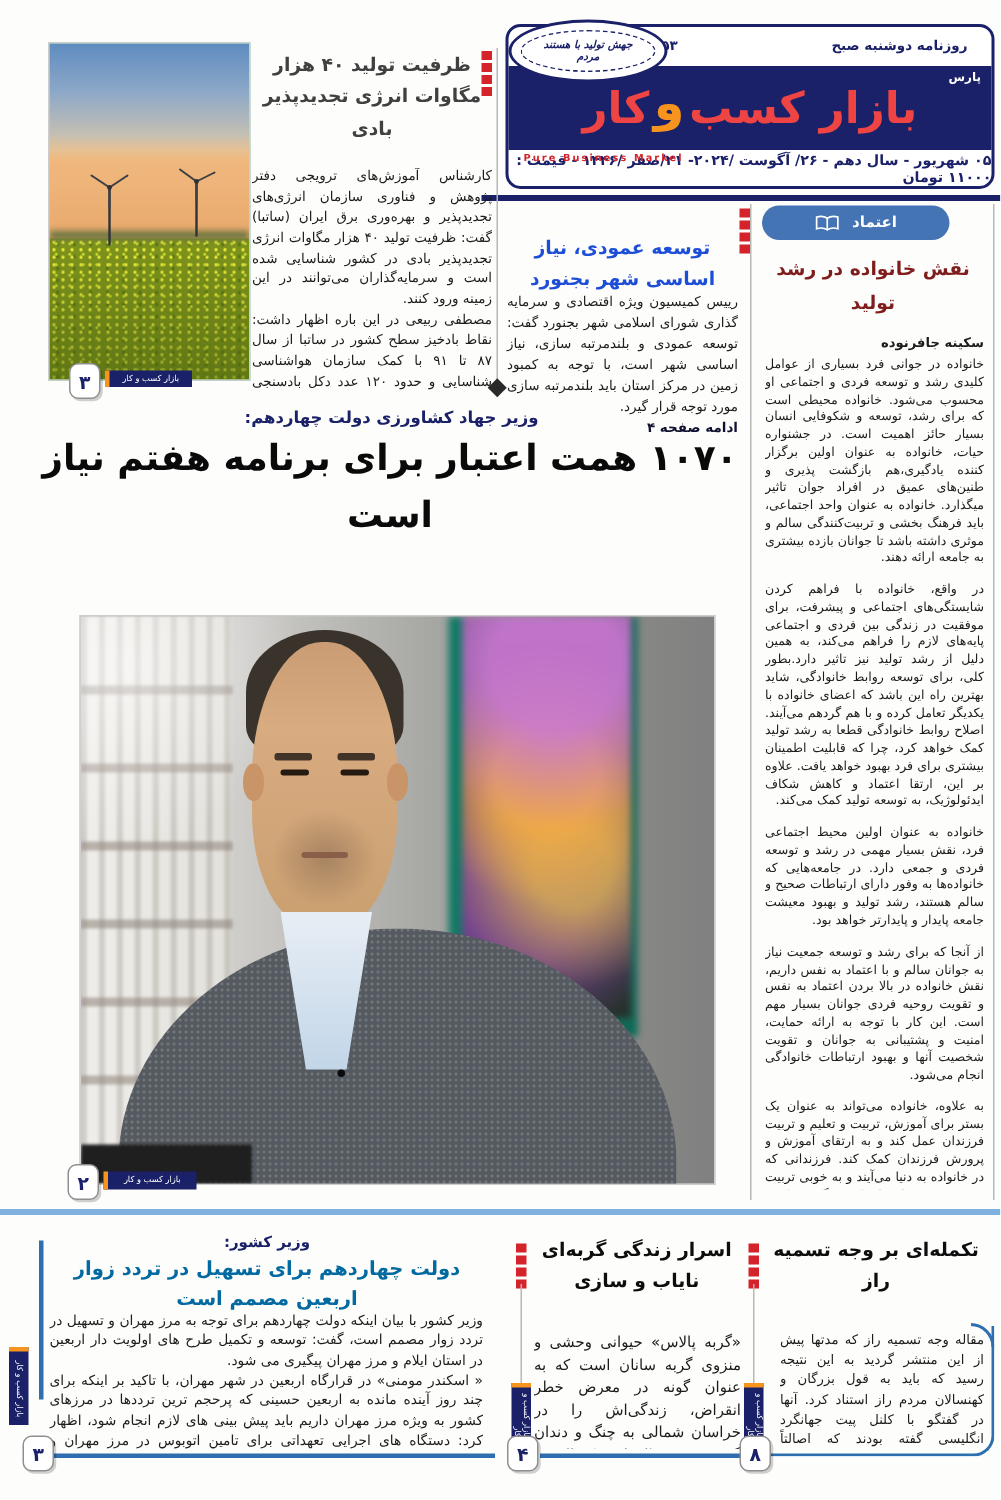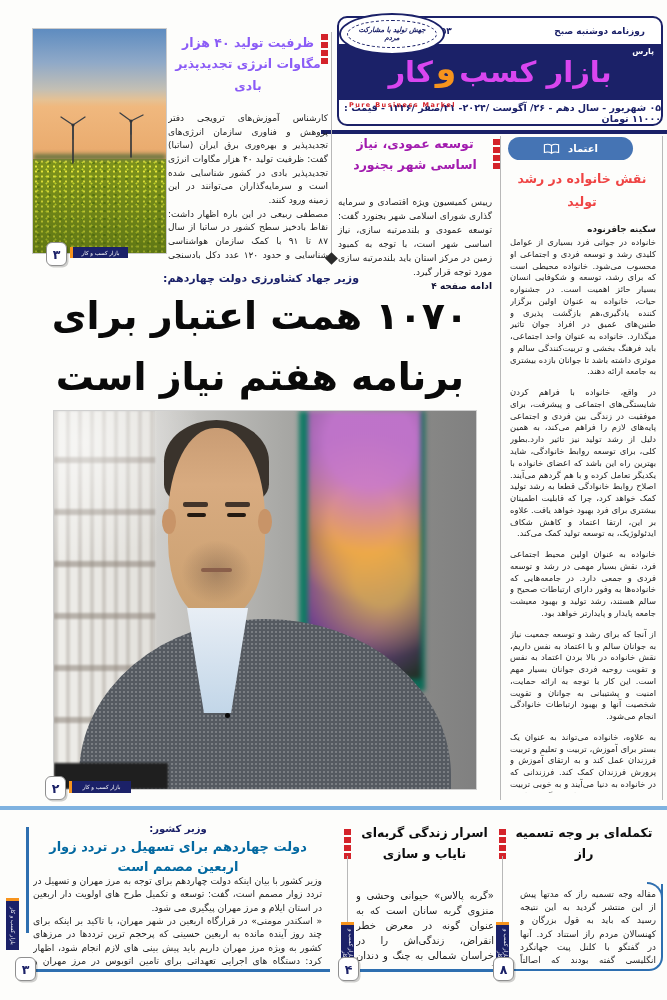--- a/index.html
+++ b/index.html
@@ -6,21 +6,21 @@
   *{box-sizing:border-box;}
   #canvas{position:relative;width:667px;height:1000px;background:#fdfdfb;overflow:hidden;
           font-family:"DejaVu Sans",sans-serif;direction:rtl;color:#1c1c1c;}
   .abs{position:absolute;}
 
   
   .header-frame{left:337px;top:16px;width:326px;height:110px;border:2px solid #1b2168;border-radius:10px;background:#fff;}
   .strip-top{height:26px;display:flex;align-items:center;justify-content:space-between;padding:0 16px 0 24px;}
   .strip-top span{font-size:9px;font-weight:bold;color:#1b2168;}
   .logo-box{height:56px;background:#1b2168;position:relative;display:flex;align-items:center;justify-content:center;}
-  .logo-box .lg{color:#d946ef;font-size:29px;font-weight:900;letter-spacing:-1px;}
+  .logo-box .lg{color:#ef4444;font-size:29px;font-weight:900;letter-spacing:-1px;}
   .logo-box .vav{color:#f7941d;font-size:33px;font-weight:900;margin:0 3px;position:relative;top:-4px;}
   .pars{position:absolute;top:3px;right:7px;font-size:8px;color:#fff;font-weight:bold;}
   .eng{position:absolute;left:10px;top:83px;direction:ltr;color:#d4232a;font-size:6.5px;font-weight:bold;letter-spacing:1.4px;}
   .strip-date{height:26px;display:flex;align-items:center;justify-content:center;font-size:9.5px;font-weight:bold;color:#1b2168;}
   .stamp{left:339px;top:13px;width:106px;height:42px;background:#fff;border:2px solid #1b2168;border-radius:50%;
          display:flex;align-items:center;justify-content:center;text-align:center;font-size:7px;font-weight:bold;
          font-style:italic;color:#1b2168;padding:3px 10px;z-index:5;box-shadow:0 0 0 1px #fff inset;}
   .stamp-inner{outline:1px dashed #1b2168;outline-offset:3px;border-radius:50%;padding:2px 4px;}
   .navy-line{left:321px;top:130px;width:346px;height:4px;background:#1b2168;}
 
@@ -41,40 +41,40 @@
   .wind-img{left:32px;top:28px;width:135px;height:226px;border:1px solid #ccc;overflow:hidden;background:#9db;}
   .wind-sky{position:absolute;left:0;top:0;width:100%;height:60%;
             background:linear-gradient(180deg,#5e8cc0 0%,#8fa9c8 25%,#c3bfb4 45%,#e6c193 53%,#f0b87e 58%,#e8a86a 100%);}
   .wind-field{position:absolute;left:0;top:58%;width:100%;height:42%;background-color:#7f941c;
             background-image:linear-gradient(rgba(110,130,20,0),rgba(70,95,15,0.55)),
             radial-gradient(circle,#f0ef3d 0.9px,transparent 1.3px),
             radial-gradient(circle,#cfe02c 0.8px,transparent 1.2px),
             radial-gradient(circle,#5d7a12 1px,transparent 1.4px);
             background-size:100% 100%,6px 5px,9px 7px,11px 8px;}
   .wind-horizon{position:absolute;left:0;top:56%;width:100%;height:6px;background:#6a7440;filter:blur(2px);}
-  .wind-title{left:168px;top:32px;width:160px;text-align:center;font-size:12.5px;font-weight:800;line-height:1.7;color:#8b5cf6;}
+  .wind-title{left:168px;top:32px;width:160px;text-align:center;font-size:12.5px;font-weight:800;line-height:1.7;color:#404040;}
   .wind-body{left:168px;top:112px;width:160px;height:148px;font-size:9px;line-height:1.52;text-align:justify;overflow:hidden;}
 
   
-  .mid-title{left:338px;top:133px;width:154px;text-align:center;font-size:12.5px;font-weight:800;line-height:1.7;color:#a21caf;}
+  .mid-title{left:338px;top:154px;width:154px;text-align:center;font-size:12.5px;font-weight:800;line-height:1.7;color:#1d4ed8;}
   .mid-body{left:338px;top:196px;width:154px;font-size:9px;line-height:1.55;text-align:justify;}
   .mid-more{font-weight:800;color:#101030;}
 
   
   .note-box{left:508px;top:137px;width:125px;height:23px;background:#4574b4;border-radius:12px;display:flex;
             align-items:center;justify-content:center;gap:8px;color:#fff;}
   .note-box span{font-size:10px;font-weight:bold;}
-  .note-title{left:506px;top:168px;width:152px;text-align:center;font-size:12.5px;font-weight:800;line-height:1.8;color:#ef4444;}
+  .note-title{left:506px;top:168px;width:152px;text-align:center;font-size:12.5px;font-weight:800;line-height:1.8;color:#7f1d1d;}
   .note-author{left:510px;top:224px;width:146px;font-size:8.8px;font-weight:700;}
   .note-body{left:510px;top:237px;width:146px;height:556px;font-size:8.4px;line-height:1.4;text-align:justify;overflow:hidden;}
   .note-body p{margin:0 0 9px 0;}
 
   
   .main-kicker{left:30px;top:272px;width:462px;text-align:center;font-size:11px;font-weight:800;color:#1b2168;}
-  .main-title{left:22px;top:286px;width:476px;text-align:center;font-size:38px;font-weight:900;line-height:1.6;color:#0a0a0a;}
+  .main-title{left:22px;top:286px;width:476px;text-align:center;font-size:24px;font-weight:900;line-height:1.6;color:#0a0a0a;}
   .photo{left:53px;top:410px;width:424px;height:380px;border:1px solid #cfcfcf;overflow:hidden;background:#bdbdbb;}
   .p-wall{position:absolute;left:24%;top:0;width:76%;height:100%;
           background:linear-gradient(90deg,#cfcecb 0%,#a8a8a5 40%,#8e8e8b 70%,#808080 100%);}
   .p-shelf{position:absolute;left:0;top:0;width:24%;height:100%;filter:blur(1px);
           background:repeating-linear-gradient(180deg,rgba(150,140,130,0) 0 46px,rgba(140,130,120,0.55) 46px 52px),
           repeating-linear-gradient(90deg,rgba(120,110,100,0.25) 0 4px,rgba(0,0,0,0) 4px 12px),
           linear-gradient(90deg,#efeeea,#e2e0db);}
   .p-tap{position:absolute;left:58%;top:0;width:30%;height:74%;filter:blur(2.5px);
           background:radial-gradient(circle at 55% 12%,rgba(200,120,210,0.9) 0 18%,rgba(200,120,210,0) 45%),
           radial-gradient(circle at 50% 40%,rgba(240,170,70,0.95) 0 20%,rgba(240,170,70,0) 50%),
@@ -133,21 +133,21 @@
     <div class="logo-box">
       <span class="lg">بازار کسب</span>
       <span class="vav">و</span>
       <span class="lg">کار</span>
       <span class="pars">پارس</span>
     </div>
     <div class="eng">Pure Business Markel</div>
     <div class="strip-date">۰۵ شهریور - سال دهم - ۲۶/ آگوست /۲۰۲۴- ۲۱/صفر /۱۴۴۶ - قیمت : ۱۱۰۰۰ تومان</div>
   </div>
   <div class="abs stamp">
-    <div class="stamp-inner">جهش تولید با مشارکت مردم</div>
+    <div class="stamp-inner">جهش تولید با هستند مردم</div>
   </div>
   <div class="abs navy-line"></div>
 
   <div class="abs wind-img">
     <div class="wind-sky"></div>
     <div class="wind-field"></div>
     <div class="wind-horizon"></div>
     <svg width="135" height="226" viewBox="0 0 135 226" style="position:absolute;left:0;top:0;">
       <g stroke="#2f3338" stroke-width="1.6" stroke-linecap="round">
         <line x1="40" y1="96" x2="40" y2="134"></line>

